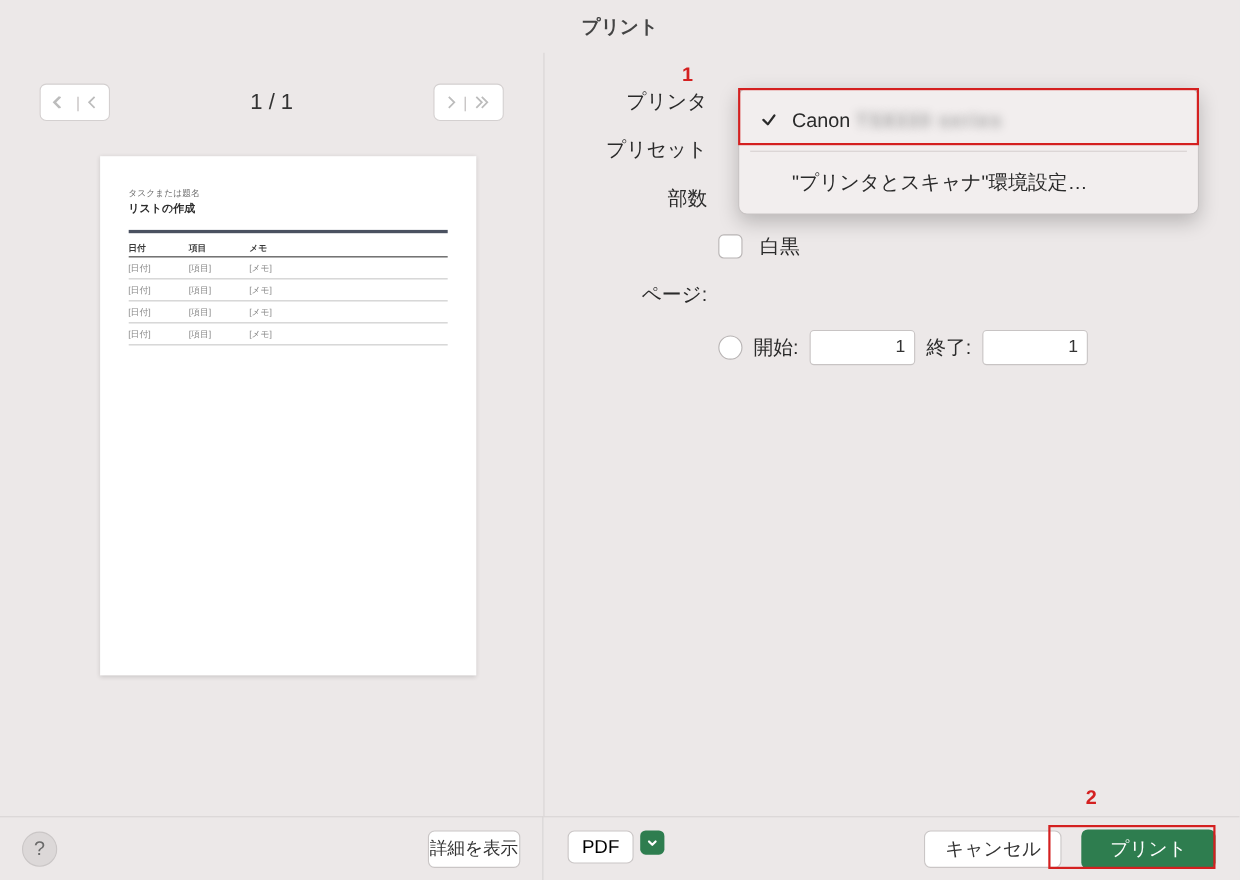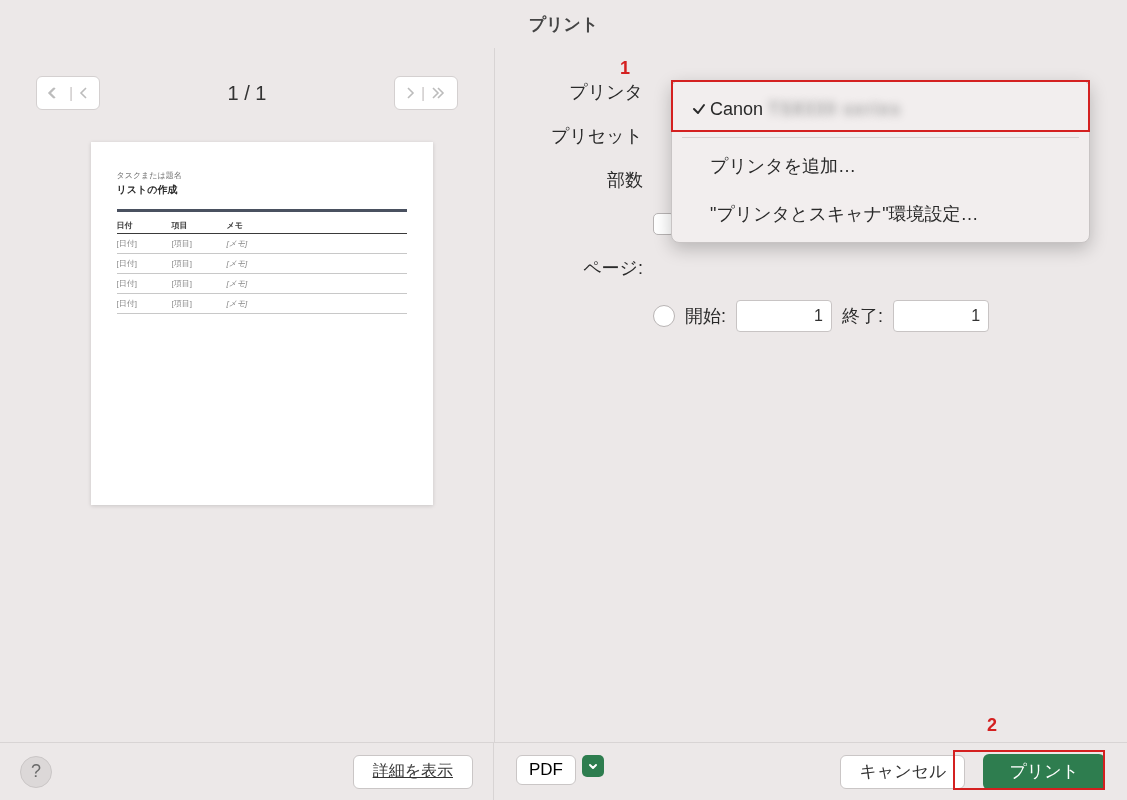--- a/index.html
+++ b/index.html
@@ -9,63 +9,63 @@
 
 .main { display: flex; height: 694px; }
 
 
 .left { width: 495px; border-right: 1px solid #d8d4d4; padding: 28px 36px 0; display:flex; flex-direction:column; align-items:center; position:relative; }
 .page-nav { display:flex; align-items:center; justify-content:space-between; width:100%; margin-bottom: 32px; }
 .nav-btn { background:#fff; border:1px solid #d4d0d0; border-radius:6px; height:34px; width:64px; display:flex; align-items:center; justify-content:center; color:#888; font-size:14px; cursor:default; }
 .nav-btn svg { }
 .page-counter { font-size:20px; color:#333; }
 
-.doc-preview { background:#fff; width:342px; height:363px; box-shadow:0 1px 4px rgba(0,0,0,0.15); padding:28px 26px; font-size:8px; color:#5a5a5a;margin-left:29px; }
+.doc-preview { background:#fff; width:342px; height:472px; box-shadow:0 1px 4px rgba(0,0,0,0.15); padding:28px 26px; font-size:8px; color:#5a5a5a;margin-left:29px; }
 .doc-pre-task { font-size:8px; color:#6a6a6a; }
 .doc-pre-title { font-size:10px; font-weight:700; color:#2c2c2c; margin-top:2px; }
 .doc-pre-rule { height:3px; background:#4a5160; margin:12px 0 8px; }
 .doc-pre-head { display:flex; border-bottom:1px solid #3a3a3a; padding-bottom:2px; font-weight:700; color:#3a3a3a;align-items:flex-end;}
 .doc-pre-head span:nth-child(1){width:55px;} .doc-pre-head span:nth-child(2){width:55px;} .doc-pre-head span:nth-child(3){width:55px;}
 .doc-pre-row { display:flex; border-bottom:1px solid #c8c8c8; padding:4px 0; color:#888;}
-.doc-pre-row span:nth-child(1){width:55px;} .doc-pre-row span:nth-child(2){width:55px;} .doc-pre-row span:nth-child(3){width:55px;font-style:italic;}
+.doc-pre-row span:nth-child(1){width:55px;} .doc-pre-row span:nth-child(2){width:55px;} .doc-pre-row span:nth-child(3){width:55px;}
 
 
 .right { flex:1; padding: 32px 28px 0 28px; position:relative; font-size:18px; color:#2a2a2a; }
 .row { display:flex; align-items:center; margin-bottom:20px; }
 .row-label { width:130px; text-align:right; padding-right:10px; }
 .row-body { flex:1; display:flex; align-items:center; gap:16px; }
 
 .checkbox { width:22px; height:22px; border:1px solid #b8b4b4; border-radius:5px; background:#fff; display:flex; align-items:center; justify-content:center; }
 .checkbox.checked { background:#2e7d4f; border-color:#2e7d4f; }
 .checkbox.checked svg { }
 
 .radio-outer { width:22px; height:22px; border-radius:50%; border:1px solid #b8b4b4; background:#fff; display:flex; align-items:center; justify-content:center; }
 .radio-outer.on { background:#2e7d4f; border-color:#2e7d4f; }
 .radio-inner { width:8px; height:8px; border-radius:50%; background:#fff; }
 
 .num-input { width:96px; height:32px; border:1px solid #c8c4c4; border-radius:4px; background:#fff; padding:0 8px; font-size:16px; text-align:right; color:#333; }
 
 
 .dropdown { position:absolute; top:80px; left:671px; width:419px; background:#f2eeee; border:1px solid #c8c4c4; border-radius:8px; box-shadow:0 6px 18px rgba(0,0,0,0.22); z-index:5; padding:4px 0; }
 .dropdown hr { border:none; border-top:1px solid #d6d0d0; margin:4px 10px; }
-.dd-item { height:48px; display:flex; align-items:center; padding:0 20px 0 16px; font-size:18px; color:#2a2a2a; }
+.dd-item { height:48px; display:flex; align-items:center; padding:0 20px 0 16px; font-size:18px; color:#2a2a2a; gap:10px; }
 .dd-item .check-space { width:22px; display:flex; justify-content:center; }
 .dd-blur { color:transparent; text-shadow:0 0 9px #a0a0a0; font-weight:600; letter-spacing:1px; }
 
 
 .callout-box { position:absolute; border:2px solid #d42020; pointer-events:none; z-index:10; }
 .callout-num { position:absolute; color:#d42020; font-weight:700; font-size:18px; z-index:11; }
 
 
 .footer { position:absolute; bottom:0; left:0; right:0; height:58px; display:flex; align-items:center; }
 .footer-left { width:494px; border-right:1px solid #d8d4d4; border-top:1px solid #d8d4d4; height:100%; display:flex; align-items:center; padding:0 20px; justify-content:space-between; }
 .footer-right { flex:1; border-top:1px solid #d8d4d4; height:100%; display:flex; align-items:center; padding:0 22px; gap:18px; }
 
 .help-btn { width:32px; height:32px; border-radius:50%; background:#dcd8d8; color:#6a6a6a; font-size:18px; display:flex; align-items:center; justify-content:center; border:1px solid #cac6c6; }
-.details-btn { height:34px; padding:0 19px; border-radius:6px; background:#fff; border:1px solid #cac6c6; font-size:16px; color:#333;text-decoration:underline; }
+.details-btn { height:34px; padding:0 1px; border-radius:6px; background:#fff; border:1px solid #cac6c6; font-size:16px; color:#333; }
 .pdf-btn { height:34px; display:flex; align-items:flex-start; gap:6px; }
 .pdf-btn .lbl { background:#fff; border:1px solid #cac6c6; border-radius:6px; padding:4px 12px; font-size:17px; }
 .pdf-btn .caret { width:22px; height:22px; background:#2e7d4f; border-radius:5px; display:flex; align-items:center; justify-content:center; }
 .spacer { flex:1; }
 .cancel-btn { height:34px; padding:0 18px; border-radius:6px; background:#fff; border:1px solid #cac6c6; font-size:17px; color:#333;text-align:center; }
 .print-btn { height:36px; padding:0 26px; border-radius:6px; background:#2e7d4f; color:#fff; font-size:17px; border:none; }
 </style>
 </head>
 <body>
 
@@ -167,24 +167,20 @@
     <span class="check-space">
       <svg width="16" height="16" viewBox="0 0 16 16">
           <path d="M3 8 L7 12 L13 4" stroke="#2a2a2a" stroke-width="2" fill="none" stroke-linecap="round" stroke-linejoin="round"></path>
         </svg>
     </span>
     <span><span>Canon</span> <span class="dd-blur">TS8330 series</span></span>
   </div>
   <hr>
   <div class="dd-item">
     <span class="check-space"></span>
-    <span>プリンタを追加…</span>
-  </div>
-  <div class="dd-item">
-    <span class="check-space"></span>
     <span>"プリンタとスキャナ"環境設定…</span>
   </div>
 </div>
 
 <div class="callout-num" style="top:58px; left:620px;">1</div>
 <div class="callout-box" style="top:80px; left:671px; width:419px; height:52px;"></div>
 
 <div class="callout-num" style="bottom:64px; right:130px;">2</div>
 <div class="callout-box" style="bottom:10px; right:22px; width:152px; height:40px;"></div>
 

